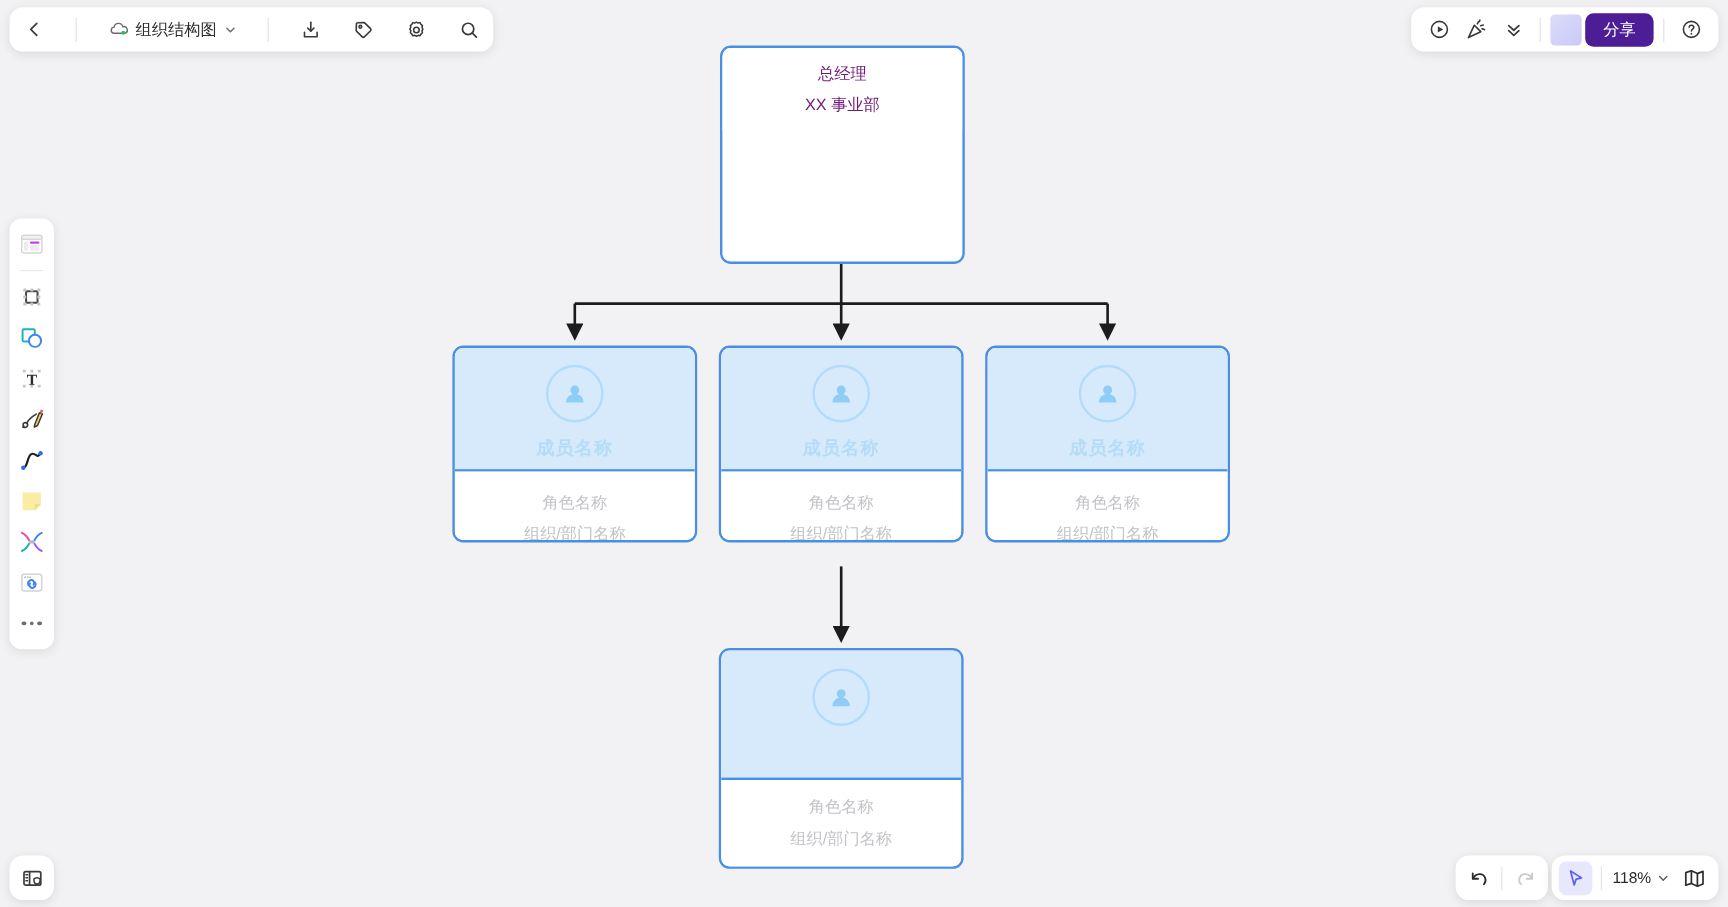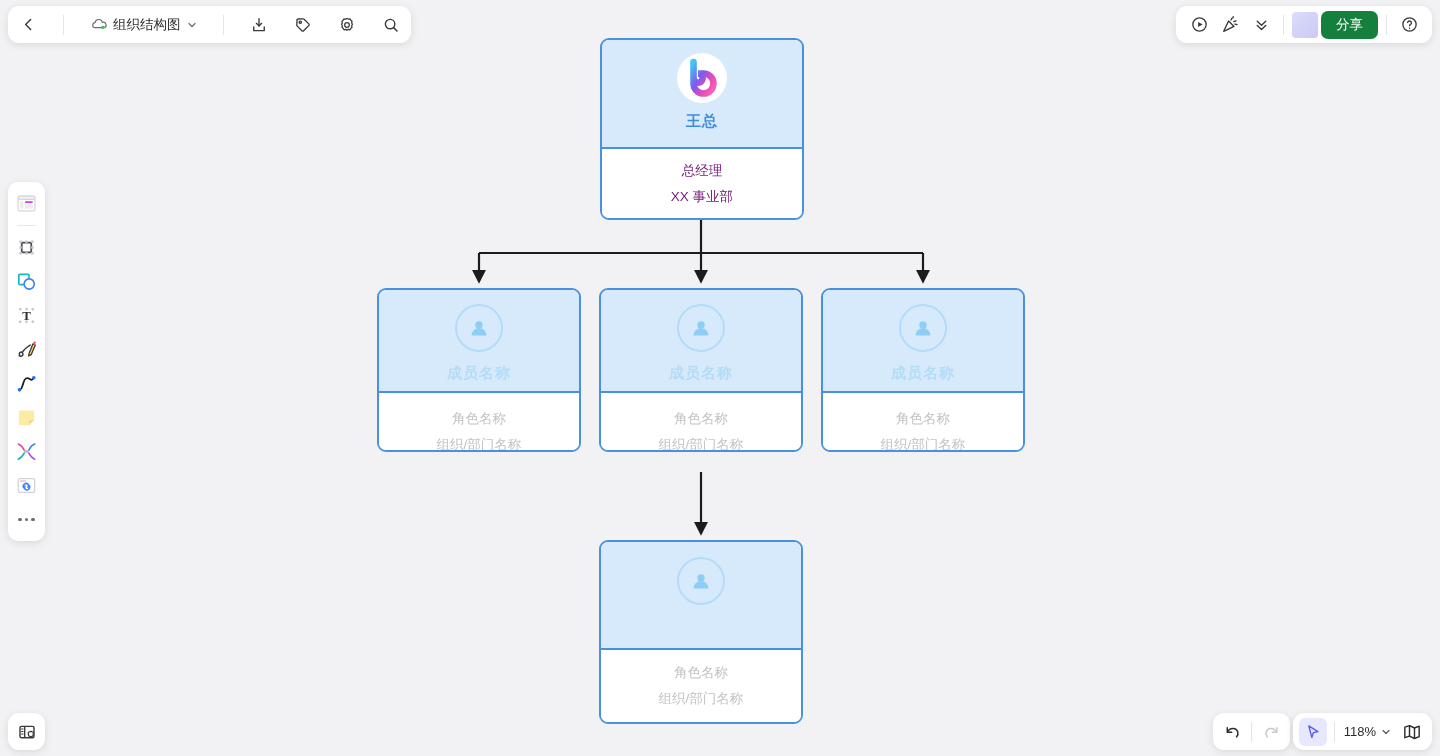--- a/index.html
+++ b/index.html
@@ -202,21 +202,21 @@
     width: 26px; height: 26px;
     border-radius: 4px;
     background: linear-gradient(135deg, #dcdcfa 0%, #c9c9f6 100%);
     flex: none;
   }
 
   #share-btn {
     height: 28px;
     padding: 0 15px;
     border-radius: 7px;
-    background: #15803d;
+    background: #4c1d95;
     color: #ffffff;
     font-size: 13.5px;
     display: flex; align-items: center; justify-content: center;
     cursor: pointer;
     flex: none;
     white-space: nowrap;
   }
 
   #zoom-level {
     font-size: 13px;
@@ -264,37 +264,20 @@
 
         <path d="M 479 253 L 479 281" marker-end="url(#arrow)"></path>
         <path d="M 701 253 L 701 281" marker-end="url(#arrow)"></path>
         <path d="M 923 253 L 923 281" marker-end="url(#arrow)"></path>
 
         <path d="M 701 472 L 701 533" marker-end="url(#arrow)"></path>
       </g>
     </svg>
 
     <div class="node" id="node-root">
-      <div class="node-head">
-        <div class="avatar-logo">
-          <svg class="ico" width="42" height="42" viewBox="0 0 42 42">
-            <defs>
-              <linearGradient id="bgrad" x1="0" y1="0" x2="1" y2="1">
-                <stop offset="0%" stop-color="#3fc8f5"></stop>
-                <stop offset="38%" stop-color="#7b5cf0"></stop>
-                <stop offset="72%" stop-color="#e94ab8"></stop>
-                <stop offset="100%" stop-color="#f86ab0"></stop>
-              </linearGradient>
-            </defs>
-            <path d="M12.5 5 L12.5 26.5 A10 10 0 1 0 22.5 16.5 L17 16.5
-                     A4.6 4.6 0 1 1 12.5 21" fill="none" stroke="url(#bgrad)" stroke-width="6.6" stroke-linecap="round"></path>
-          </svg>
-        </div>
-        <div class="node-name">王总</div>
-      </div>
       <div class="node-body">
         <div class="node-role">总经理</div>
         <div class="node-dept">XX 事业部</div>
       </div>
     </div>
 
     <div class="node node-l2" id="node-c1">
       <div class="node-head">
         <div class="avatar-ph">
           <svg class="ico" width="24" height="24" viewBox="0 0 24 24" fill="#8ecdf5">

